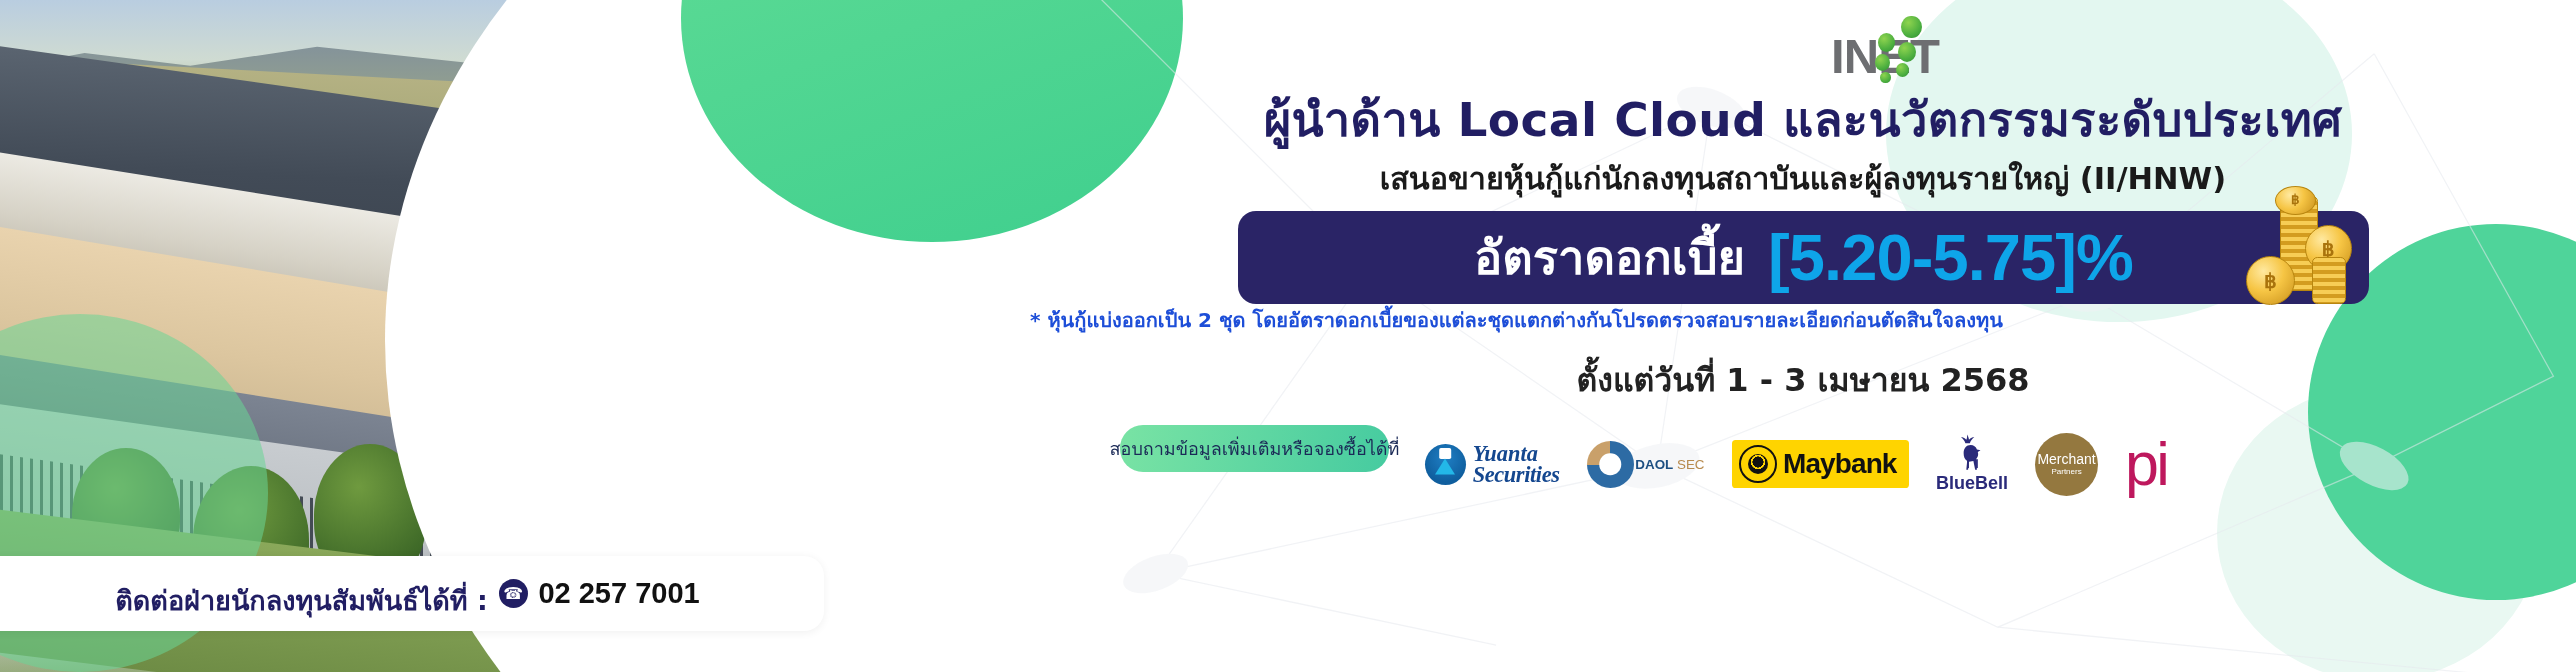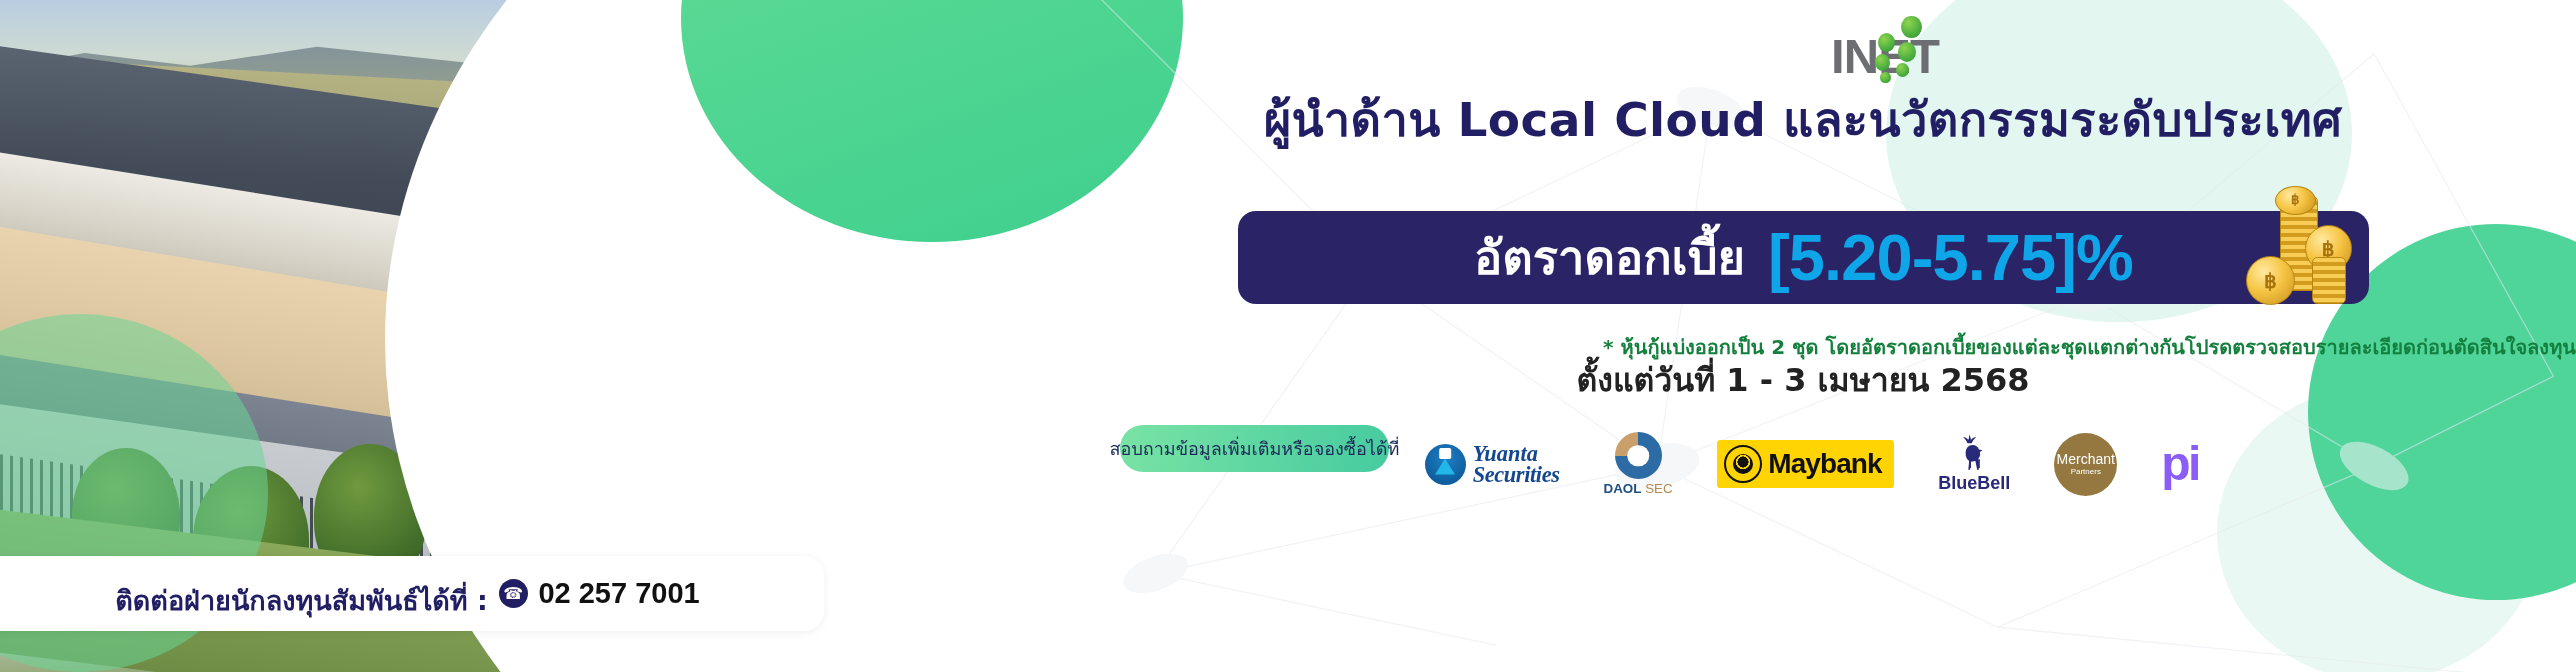--- a/index.html
+++ b/index.html
@@ -94,49 +94,49 @@
     color:#0ea5e9;letter-spacing:-0.9px;white-space:nowrap;}
   .coins{position:absolute;right:14.3px;top:-20px;width:116px;height:125px;}
   .coin{position:absolute;border-radius:50%;
     background:radial-gradient(circle at 35% 30%,#ffe9a0 0%,#f6c544 45%,#c8901a 100%);
     border:1.8px solid #b8860f;display:flex;align-items:center;justify-content:center;
     color:#a9730c;font-weight:700;font-family:"Liberation Serif",serif;}
   .coin-stack{position:absolute;border-radius:5.4px;
     background:repeating-linear-gradient(180deg,#f7cd55 0px,#f7cd55 4.5px,#d39c1f 4.5px,#d39c1f 8px);
     border:1.8px solid #b8860f;}
 
-  .disclaimer{position:absolute;left:0;top:331px;width:1546px;text-align:right;
+  .disclaimer{position:absolute;left:0;top:304px;width:1546px;text-align:left;
     font-family:"DejaVu Sans","Liberation Sans",sans-serif;font-weight:700;font-size:20px;
-    color:#15803d;white-space:nowrap;}
+    color:#1d4ed8;white-space:nowrap;}
   .datetext{position:absolute;left:0;top:354px;width:1546px;text-align:center;
     font-family:"DejaVu Sans","Liberation Sans",sans-serif;font-weight:700;font-size:32px;
     color:#222222;white-space:nowrap;}
 
   .cta-row{position:absolute;left:90px;top:412px;width:1443px;height:72px;display:flex;align-items:center;gap:23px;}
   .cta-pill{width:269px;height:47px;border-radius:23px;
     background:linear-gradient(100deg,#79e3a4 0%,#46cba0 100%);
     display:flex;align-items:center;justify-content:center;
     font-family:"DejaVu Sans","Liberation Sans",sans-serif;font-weight:400;font-size:18px;color:#1b2a57;
     white-space:nowrap;}
 
-  .partners{display:flex;align-items:center;gap:44px;margin-left:12.5px;margin-top:32px;}
+  .partners{display:flex;align-items:center;gap:27px;margin-left:12.5px;margin-top:32px;}
   .p-logo{display:flex;align-items:center;gap:7.2px;}
 
   .yuanta-mark{width:41px;height:41px;border-radius:50%;
     background:radial-gradient(circle at 50% 35%,#1f7fc4 0%,#0f5e9e 70%);position:relative;}
   .yuanta-mark::after{content:"";position:absolute;left:50%;top:52%;transform:translate(-50%,-40%);
     border-left:10px solid transparent;border-right:10px solid transparent;border-bottom:16px solid #23b7e8;}
   .yuanta-mark::before{content:"";position:absolute;left:50%;top:10%;transform:translateX(-50%);
     width:11.6px;height:11.6px;background:#fff;border-radius:1.8px;}
   .yuanta-text{font-family:"Liberation Serif",serif;font-style:italic;font-weight:700;
     line-height:.95;color:#14478f;}
   .yuanta-text .l1{font-size:22.4px;display:block;}
   .yuanta-text .l2{font-size:22.4px;display:block;letter-spacing:-0.4px;}
 
-  .daol{display:flex;flex-direction:column;align-items:center;gap:1.8px;}
+  .daol{display:flex;flex-direction:row;align-items:center;gap:1.8px;}
   .daol-mark{width:47px;height:47px;border-radius:50%;position:relative;
     background:conic-gradient(#2d6ba4 0deg 270deg,#c9a06a 270deg 360deg);}
   .daol-mark::after{content:"";position:absolute;left:50%;top:50%;transform:translate(-50%,-50%);
     width:21.5px;height:21.5px;border-radius:50%;background:#ffffff;}
   .daol-txt{font-family:"Liberation Sans",sans-serif;font-weight:700;font-size:13.4px;color:#1d4f82;}
   .daol-txt span{color:#b78a4d;font-weight:400;}
 
   .maybank{background:#ffd400;border-radius:3.6px;padding:5.4px 12.5px 5.4px 7.2px;display:flex;align-items:center;gap:6.3px;}
   .maybank-mark{width:34px;height:34px;border-radius:50%;border:2.7px solid #111;position:relative;
     background:#ffd400;}
@@ -147,21 +147,21 @@
 
   .bluebell{display:flex;flex-direction:column;align-items:center;gap:0.9px;}
   .bluebell-mark{width:39px;height:38px;position:relative;}
   .bluebell-txt{font-family:"Liberation Sans",sans-serif;font-weight:700;font-size:18px;color:#2a2a7a;}
 
   .merchant{width:63px;height:63px;border-radius:50%;background:#94783f;
     display:flex;flex-direction:column;align-items:center;justify-content:center;color:#fff;line-height:1;}
   .merchant .m1{font-family:"Liberation Sans",sans-serif;font-size:14px;}
   .merchant .m2{font-family:"Liberation Sans",sans-serif;font-size:8px;margin-top:1.8px;}
 
-  .pi-logo{font-family:"Liberation Sans",sans-serif;font-weight:700;font-size:48px;color:#8b5cf6;
+  .pi-logo{font-family:"Liberation Sans",sans-serif;font-weight:400;font-size:61px;color:#be185d;
     line-height:.8;letter-spacing:-2.7px;}
 
   
   .contact-card{position:absolute;left:-9px;top:556px;width:833px;height:75px;background:#ffffff;
     border-radius:0 20px 20px 0;display:flex;align-items:center;justify-content:center;gap:10.8px;
     box-shadow:0 1.8px 9px rgba(0,0,0,.06);}
   .contact-text{font-family:"DejaVu Sans","Liberation Sans",sans-serif;font-weight:700;font-size:27px;color:#211e63;white-space:nowrap;margin-top:13px;}
   .phone-icon{width:29px;height:29px;border-radius:50%;background:#211e63;color:#fff;
     display:flex;align-items:center;justify-content:center;font-size:16px;}
   .contact-phone{font-family:"Liberation Sans",sans-serif;font-weight:700;font-size:29px;color:#111;white-space:nowrap;}
@@ -229,20 +229,21 @@
         <i style="left:36px;top:29px;width:18px;height:20px;"></i>
         <i style="left:12.5px;top:41px;width:15.2px;height:17px;"></i>
         <i style="left:34px;top:50px;width:13.4px;height:14.3px;"></i>
         <i style="left:18px;top:59px;width:10.8px;height:11.6px;"></i>
       </div>
       <div class="logo-text">INET</div>
     </div>
 
     <div class="headline">ผู้นำด้าน Local Cloud และนวัตกรรมระดับประเทศ</div>
 
+    <div class="subhead">เสนอขายหุ้นกู้แก่นักลงทุนสถาบันและผู้ลงทุนรายใหญ่ (II/HNW)</div>
 
     <div class="rate-box">
       <span class="rate-label">อัตราดอกเบี้ย</span>
       <span class="rate-value">[5.20-5.75]%</span>
       <span class="coins">
         <span class="coin-stack" style="left:41px;top:5.4px;width:36px;height:93px;"></span>
         <span class="coin" style="left:36px;top:-5.4px;width:39px;height:27px;font-size:13.4px;">฿</span>
         <span class="coin" style="left:66px;top:34px;width:45px;height:45px;font-size:20px;">฿</span>
         <span class="coin" style="left:7.2px;top:65px;width:47px;height:47px;font-size:20px;">฿</span>
         <span class="coin-stack" style="left:73px;top:66px;width:32px;height:45px;"></span>

